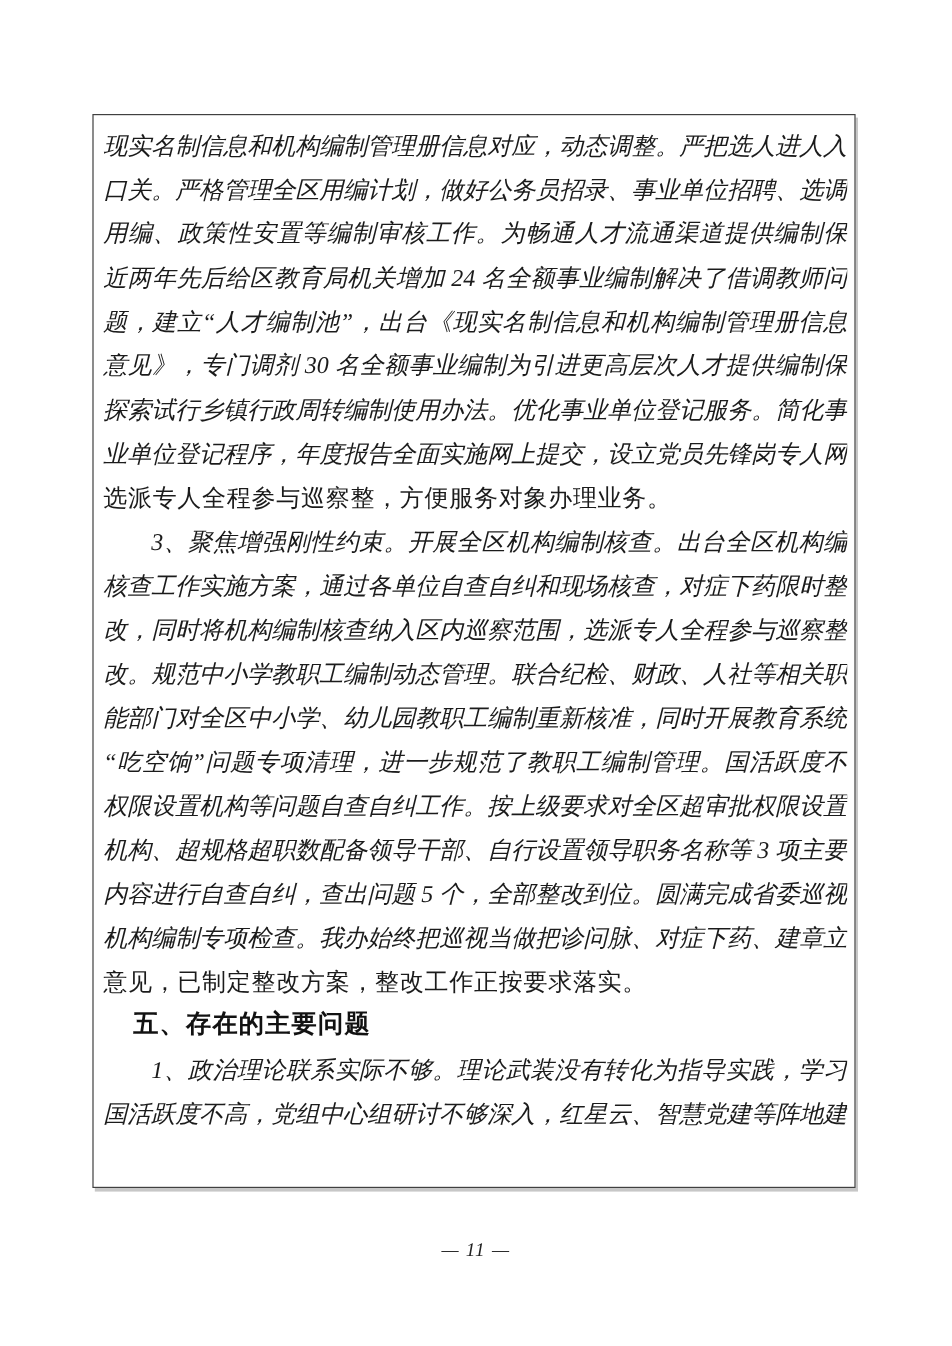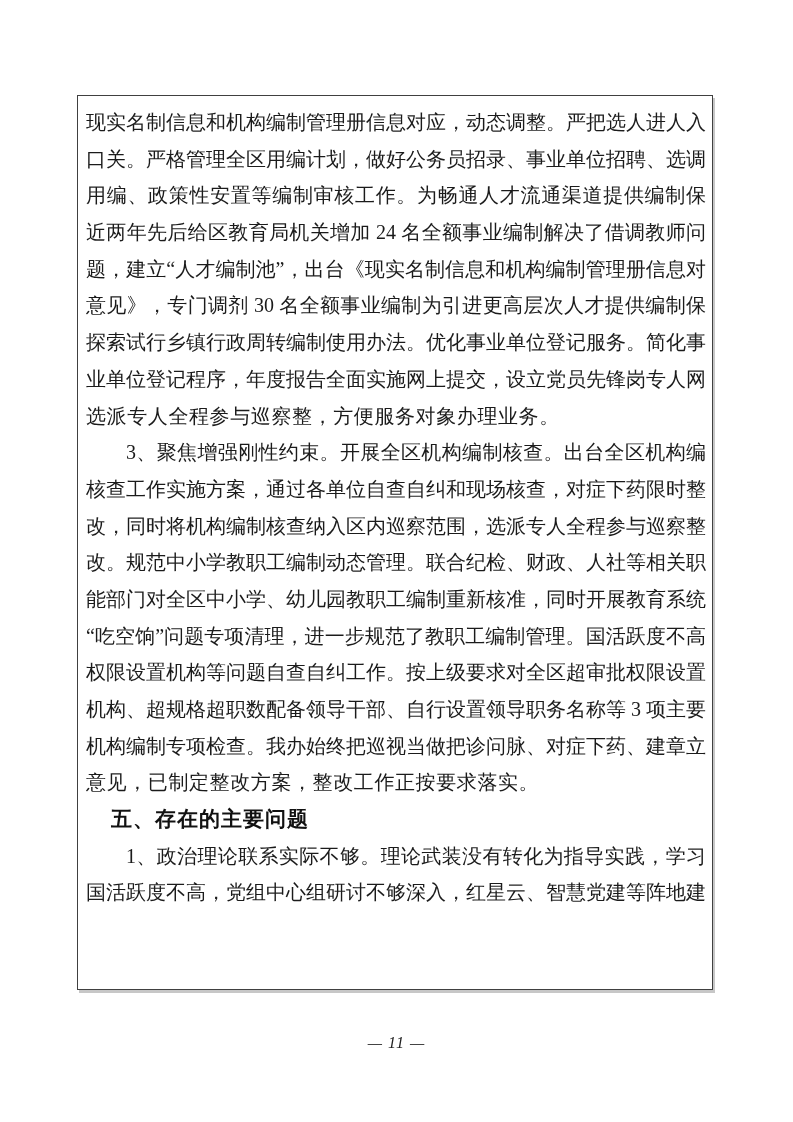--- a/index.html
+++ b/index.html
@@ -13,25 +13,25 @@
     position:absolute; left:77px; top:95px; width:636px; height:895px;
     box-sizing:border-box; border:1px solid #404040;
     padding:8px 6px 0 8px; background:#ffffff;
     box-shadow:2px 3px 0 rgba(0,0,0,0.22);
   }
   .line {
     height:36.7px; line-height:36.7px; font-size:20px;
     overflow:hidden; letter-spacing:0.6px;
   }
   .line.j {
-    text-align:justify; text-align-last:justify; letter-spacing:0;
+    text-align:justify; text-align-last:justify; letter-spacing:0;font-style:italic;
   }
   .line.indent { text-indent:40px; }
   .line.heading {
-    text-indent:25px; font-family:Liberation Serif, serif;
+    text-indent:25px; font-family:Liberation Mono, monospace;
     font-weight:700; font-size:21px; letter-spacing:1px; color:#111111;
   }
   .footer {
     position:absolute; left:0; top:1034px; width:793px;
     text-align:center; font-size:16px; letter-spacing:1px; color:#222222;font-style:italic;
   }
 </style>
 </head>
 <body>
 
@@ -47,20 +47,21 @@
     <div class="line j">业单位登记程序，年度报告全面实施网上提交，设立党员先锋岗专人网</div>
     <div class="line">选派专人全程参与巡察整，方便服务对象办理业务。</div>
     <div class="line j indent">3、聚焦增强刚性约束。开展全区机构编制核查。出台全区机构编制</div>
     <div class="line j">核查工作实施方案，通过各单位自查自纠和现场核查，对症下药限时整</div>
     <div class="line j">改，同时将机构编制核查纳入区内巡察范围，选派专人全程参与巡察整</div>
     <div class="line j">改。规范中小学教职工编制动态管理。联合纪检、财政、人社等相关职</div>
     <div class="line j">能部门对全区中小学、幼儿园教职工编制重新核准，同时开展教育系统</div>
     <div class="line j">“吃空饷”问题专项清理，进一步规范了教职工编制管理。国活跃度不高</div>
     <div class="line j">权限设置机构等问题自查自纠工作。按上级要求对全区超审批权限设置</div>
     <div class="line j">机构、超规格超职数配备领导干部、自行设置领导职务名称等 3 项主要</div>
+    <div class="line j">内容进行自查自纠，查出问题 5 个，全部整改到位。圆满完成省委巡视</div>
     <div class="line j">机构编制专项检查。我办始终把巡视当做把诊问脉、对症下药、建章立</div>
     <div class="line">意见，已制定整改方案，整改工作正按要求落实。</div>
     <div class="line heading">五、存在的主要问题</div>
     <div class="line j indent">1、政治理论联系实际不够。理论武装没有转化为指导实践，学习强</div>
     <div class="line j">国活跃度不高，党组中心组研讨不够深入，红星云、智慧党建等阵地建</div>
   </div>
   <div class="footer">— 11 —</div>
 </div>
 
 </body></html>

